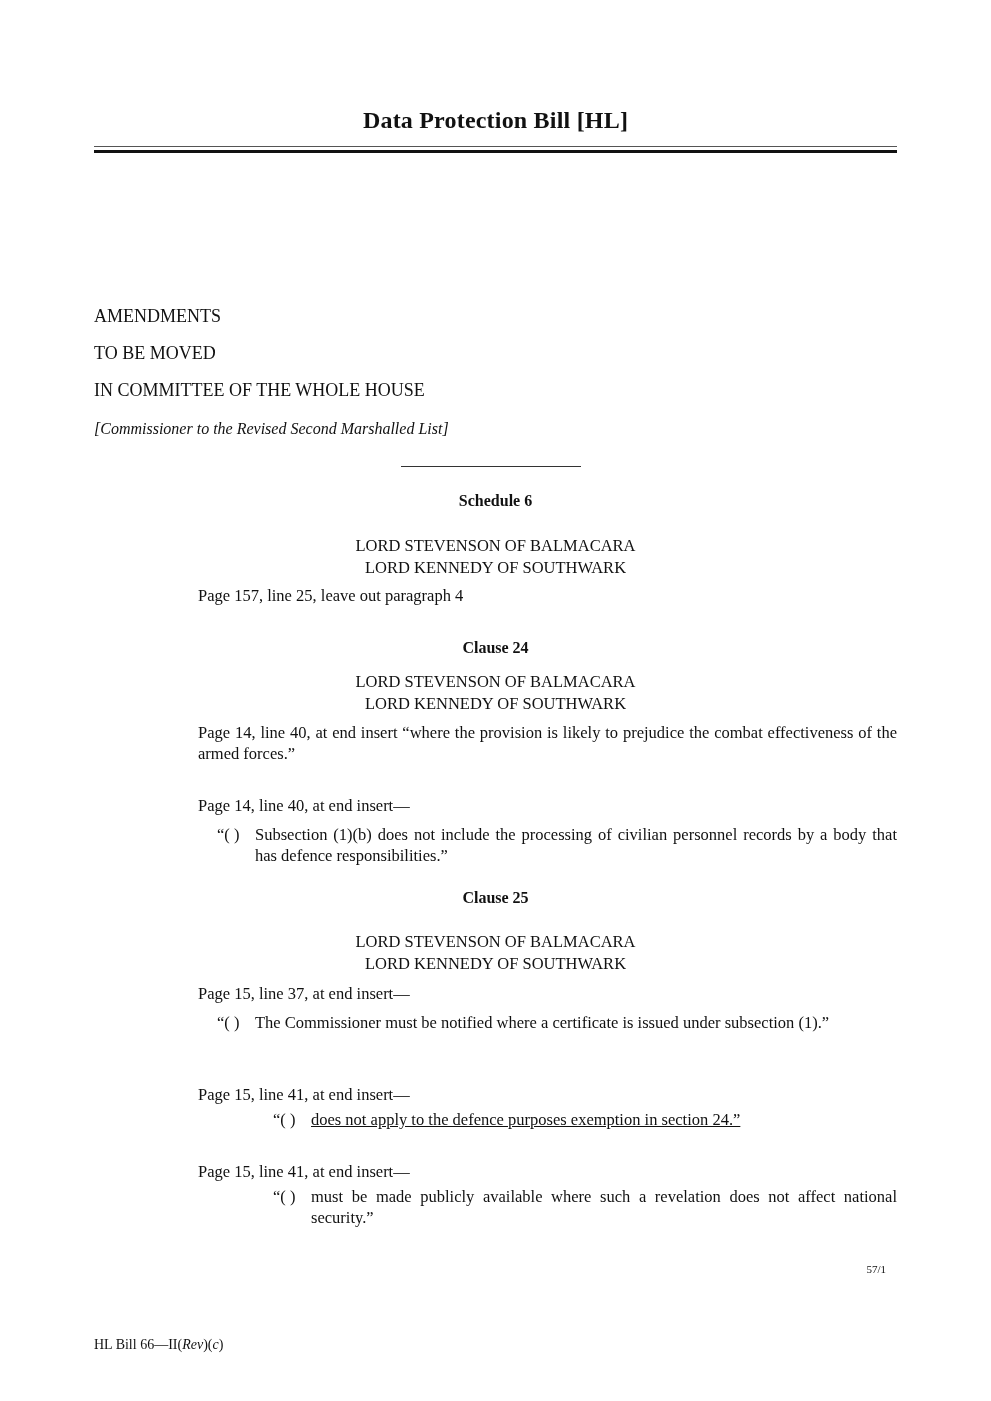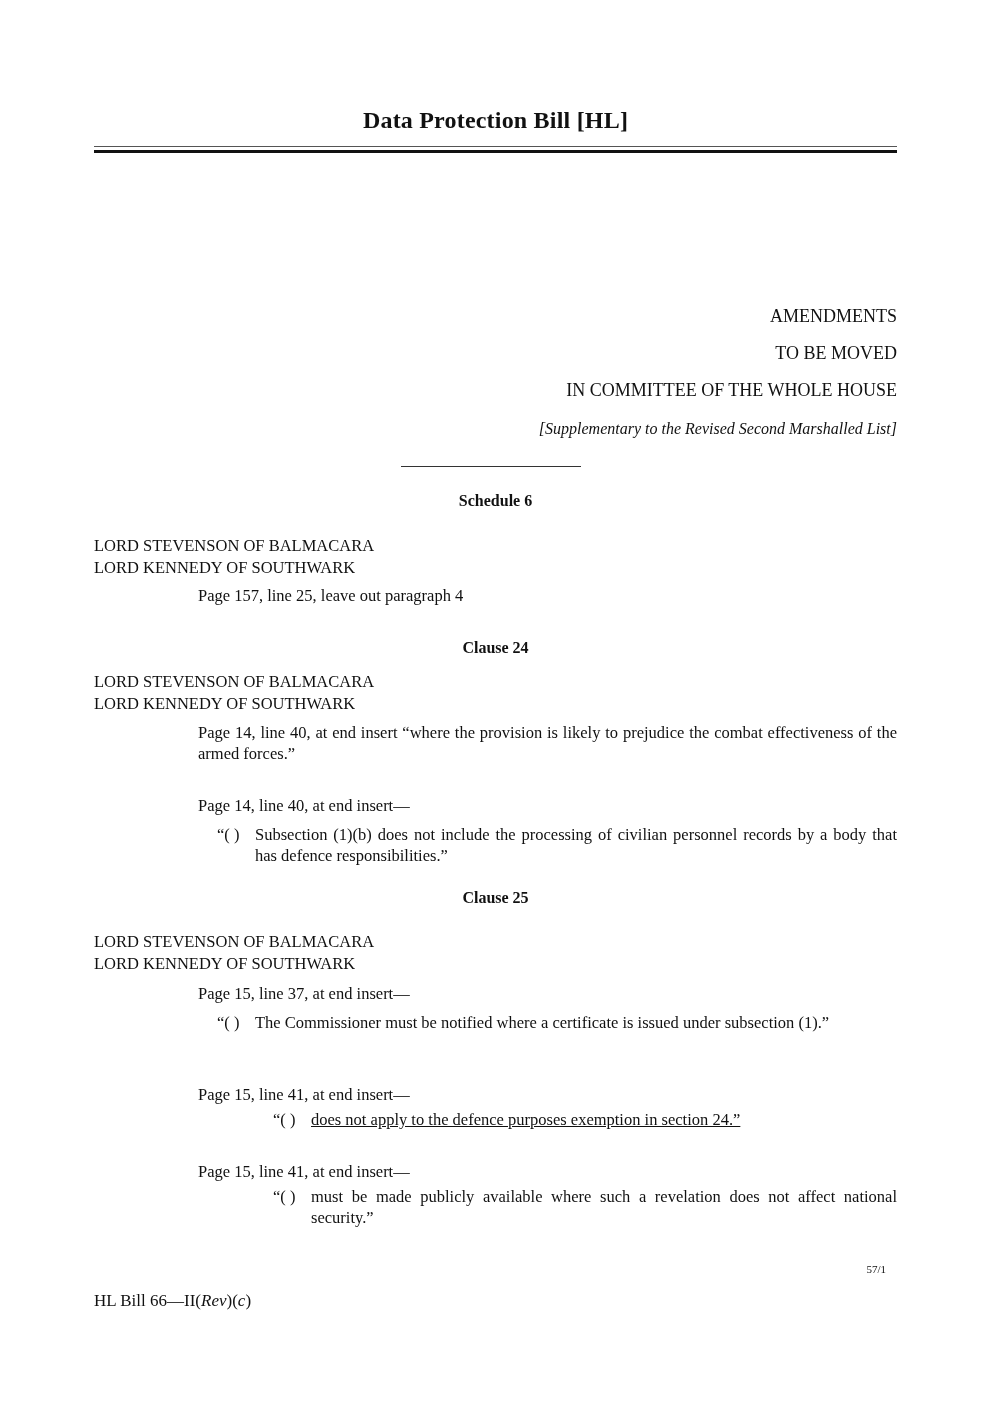--- a/index.html
+++ b/index.html
@@ -38,21 +38,21 @@
       left: 94px;
       width: 803px;
       top: 150px;
       height: 3px;
       background: #111111;
     }
     .center-line {
       position: absolute;
       left: 94px;
       width: 803px;
-      text-align: right;
+      text-align: left;
       font-size: 18px;
     }
     .subtitle {
       font-style: italic;
       font-size: 16px;
     }
     .short-rule {
       position: absolute;
       left: 401px;
       width: 180px;
@@ -65,21 +65,21 @@
       left: 94px;
       width: 803px;
       text-align: center;
       font-size: 16px;
       font-weight: bold;
     }
     .sponsors {
       position: absolute;
       left: 94px;
       width: 803px;
-      text-align: left;
+      text-align: center;
       font-size: 16.5px;
       line-height: 22px;
     }
     .para {
       position: absolute;
       left: 198px;
       width: 699px;
       font-size: 16.5px;
       line-height: 21px;
       text-align: justify;
@@ -94,42 +94,42 @@
       flex: 0 0 auto;
       width: 38px;
     }
     .insert .text {
       flex: 1 1 auto;
       text-align: justify;
     }
     .footer-left {
       position: absolute;
       left: 94px;
-      top: 1291px;
-      font-size: 17px;
+      top: 1337px;
+      font-size: 14px;
     }
     .footer-right {
       position: absolute;
       right: 105px;
       top: 1263px;
       font-size: 11px;
     }
     .italic { font-style: italic; }
   </style>
 </head>
 <body>
 
 <div class="title">Data Protection Bill [HL]</div>
 <div class="title-rule-thin"></div>
 <div class="title-rule-thick"></div>
 
 <div class="center-line" style="top:306px;">AMENDMENTS</div>
 <div class="center-line" style="top:343px;">TO BE MOVED</div>
 <div class="center-line" style="top:380px;">IN COMMITTEE OF THE WHOLE HOUSE</div>
-<div class="center-line subtitle" style="top:420px;">[Supplementary to the Revised Second Marshalled List]</div>
+<div class="center-line subtitle" style="top:420px;">[Commissioner to the Revised Second Marshalled List]</div>
 <div class="short-rule"></div>
 
 <div class="heading" style="top:492px;">Schedule 6</div>
 <div class="sponsors" style="top:535px;">
   <div>LORD STEVENSON OF BALMACARA</div>
   <div>LORD KENNEDY OF SOUTHWARK</div>
 </div>
 <div class="para" style="top:585px;">Page 157, line 25, leave out paragraph 4</div>
 
 <div class="heading" style="top:639px;">Clause 24</div>

